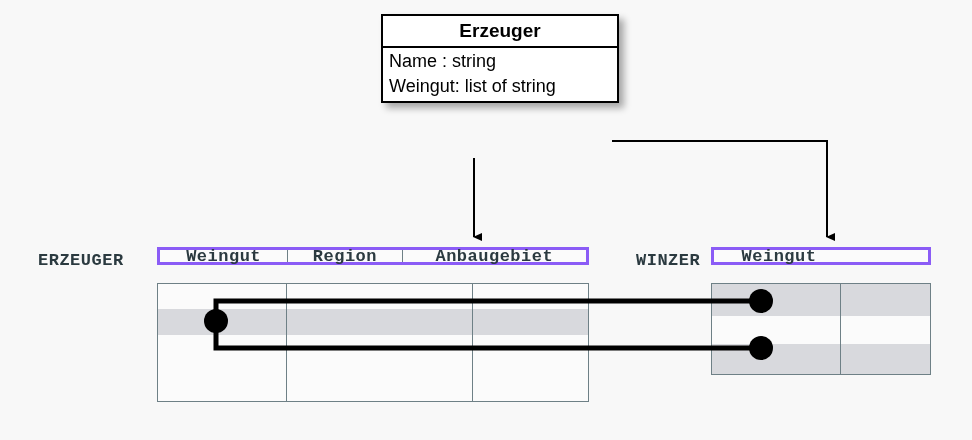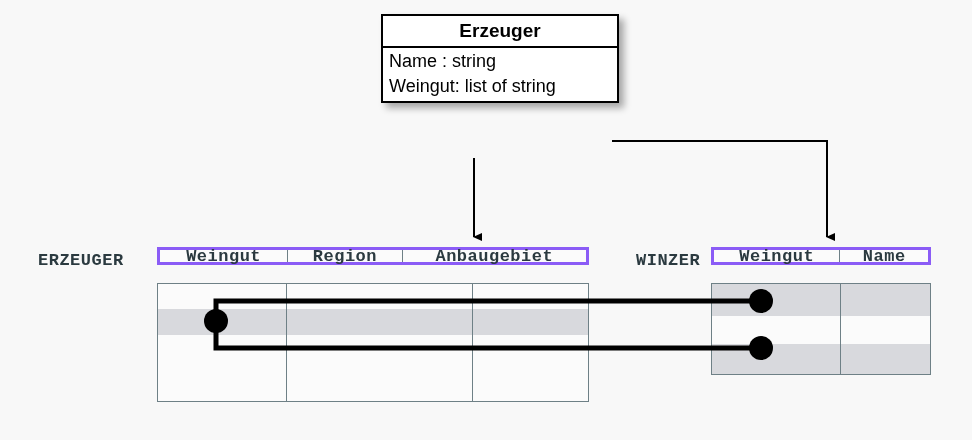--- a/index.html
+++ b/index.html
@@ -190,21 +190,20 @@
       <div class="cell c0"></div>
       <div class="cell c1"></div>
       <div class="cell c2"></div>
     </div>
   </div>
 
   <div class="tbl-label" id="label-winzer">WINZER</div>
 
   <div class="tbl-header" id="winzer-header">
     <div class="cell c0">Weingut</div>
-    <div class="cell c1">Name</div>
   </div>
 
   <div class="tbl-body" id="winzer-body">
     <div class="row hl" style="height:32px">
       <div class="cell c0"></div>
       <div class="cell c1"></div>
     </div>
     <div class="row" style="height:28px">
       <div class="cell c0"></div>
       <div class="cell c1"></div>

